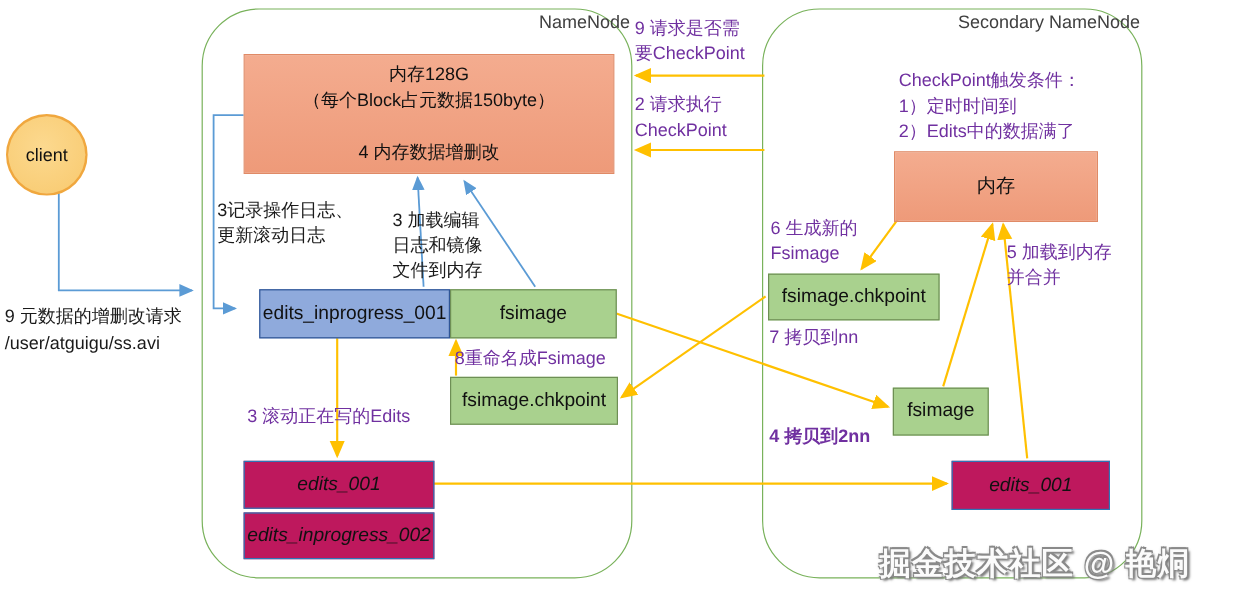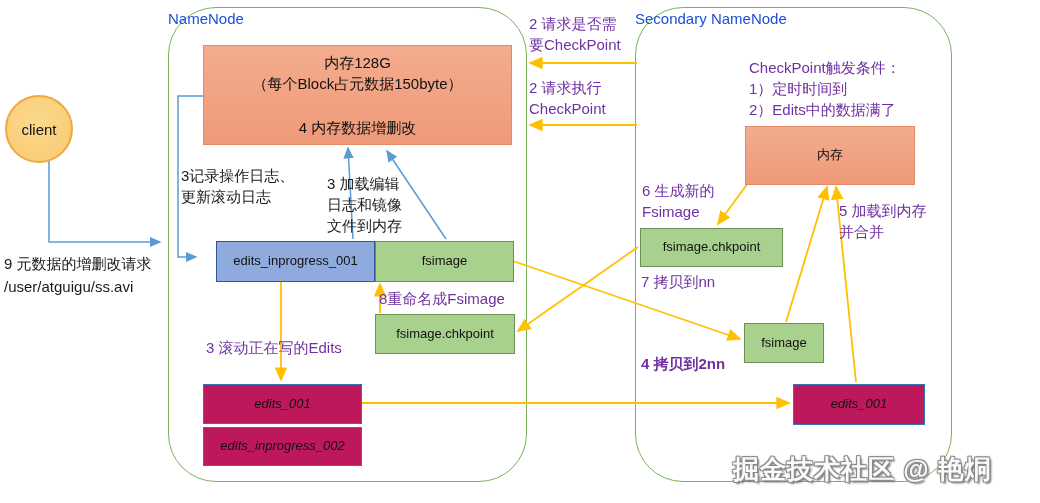--- a/index.html
+++ b/index.html
@@ -6,25 +6,25 @@
   body{
     width:1040px;height:503px;position:relative;background:#ffffff;
     font-family:"Liberation Sans","DejaVu Sans",sans-serif;
     overflow:hidden;
   }
   .container{
     position:absolute;border:1.6px solid #79b25b;border-radius:48px;
     background:transparent;z-index:1;
   }
   .title{
-    position:absolute;text-align:left;font-size:15px;color:#1d4ed8;z-index:3;
+    position:absolute;text-align:right;font-size:15px;color:#404040;z-index:3;
   }
   .box{
     position:absolute;display:flex;align-items:center;justify-content:center;
-    font-size:13px;color:#111;z-index:3;text-align:center;white-space:pre-line;
+    font-size:16px;color:#111;z-index:3;text-align:center;white-space:pre-line;
     line-height:1.45;
   }
   .salmon{background:linear-gradient(180deg,#f4ac8f,#ee9a79);border:1px solid #e08a66;}
   .green{background:#a9d18e;border:1px solid #6e8f55;}
   .blue-dark{background:#8faadc;border:1.5px solid #2f5597;}
   .blue-light{background:#be185d;border:1.5px solid #2e75b6;font-style:italic;}
   .circle{
     position:absolute;border-radius:50%;
     background:radial-gradient(circle at 45% 40%,#fcd98f,#f8c96e);
     border:2px solid #f0a73e;display:flex;align-items:center;justify-content:center;
@@ -96,21 +96,21 @@
 <div class="box blue-light" style="left:203px;top:427px;width:157px;height:37px;">edits_inprogress_002</div>
 
 <div class="lbl black" style="left:181px;top:165px;">3记录操作日志、
 更新滚动日志</div>
 <div class="lbl black" style="left:327px;top:173px;">3 加载编辑
 日志和镜像
 文件到内存</div>
 <div class="lbl purple" style="left:206px;top:337px;">3 滚动正在写的Edits</div>
 <div class="lbl purple" style="left:379px;top:288px;">8重命名成Fsimage</div>
 
-<div class="lbl purple" style="left:529px;top:13px;">2 请求是否需
+<div class="lbl purple" style="left:529px;top:13px;">9 请求是否需
 要CheckPoint</div>
 <div class="lbl purple" style="left:529px;top:77px;">2 请求执行
 CheckPoint</div>
 
 <div class="box salmon" style="left:745px;top:126px;width:168px;height:57px;">内存</div>
 <div class="box green" style="left:640px;top:228px;width:141px;height:37px;">fsimage.chkpoint</div>
 <div class="box green" style="left:744px;top:323px;width:78px;height:38px;">fsimage</div>
 <div class="box blue-light" style="left:793px;top:384px;width:130px;height:39px;">edits_001</div>
 
 <div class="lbl purple" style="left:749px;top:57px;">CheckPoint触发条件：

